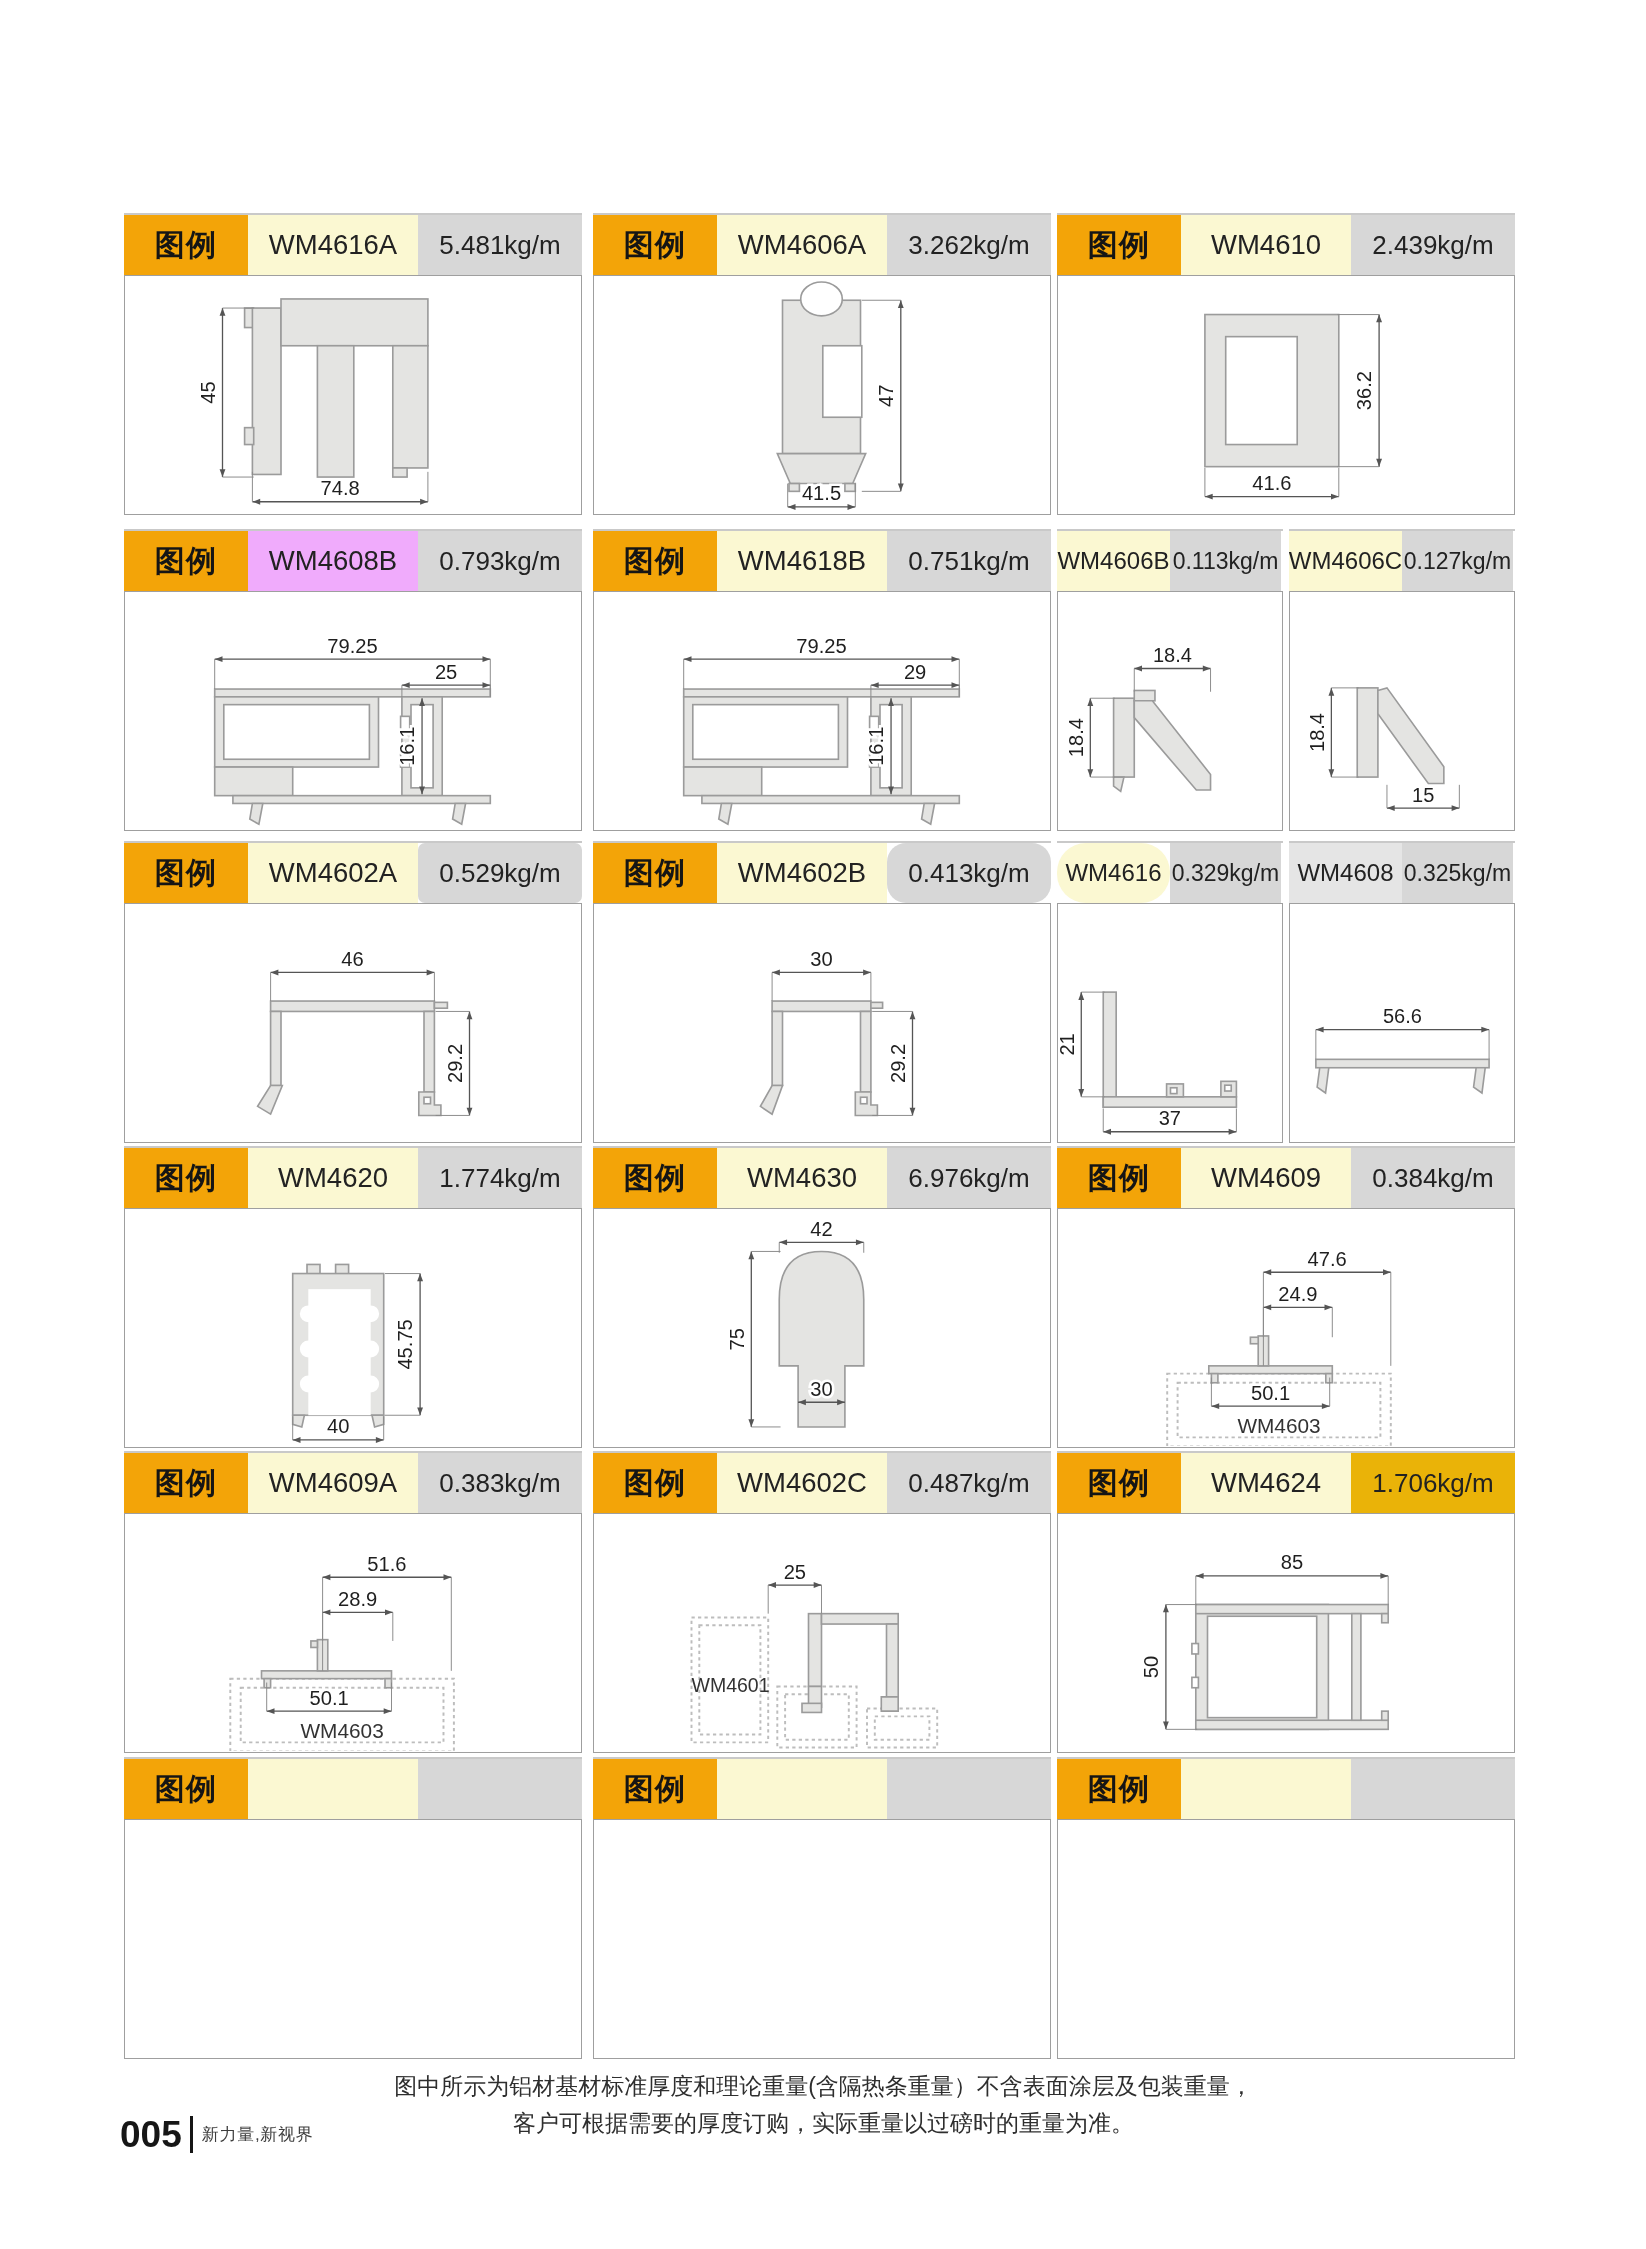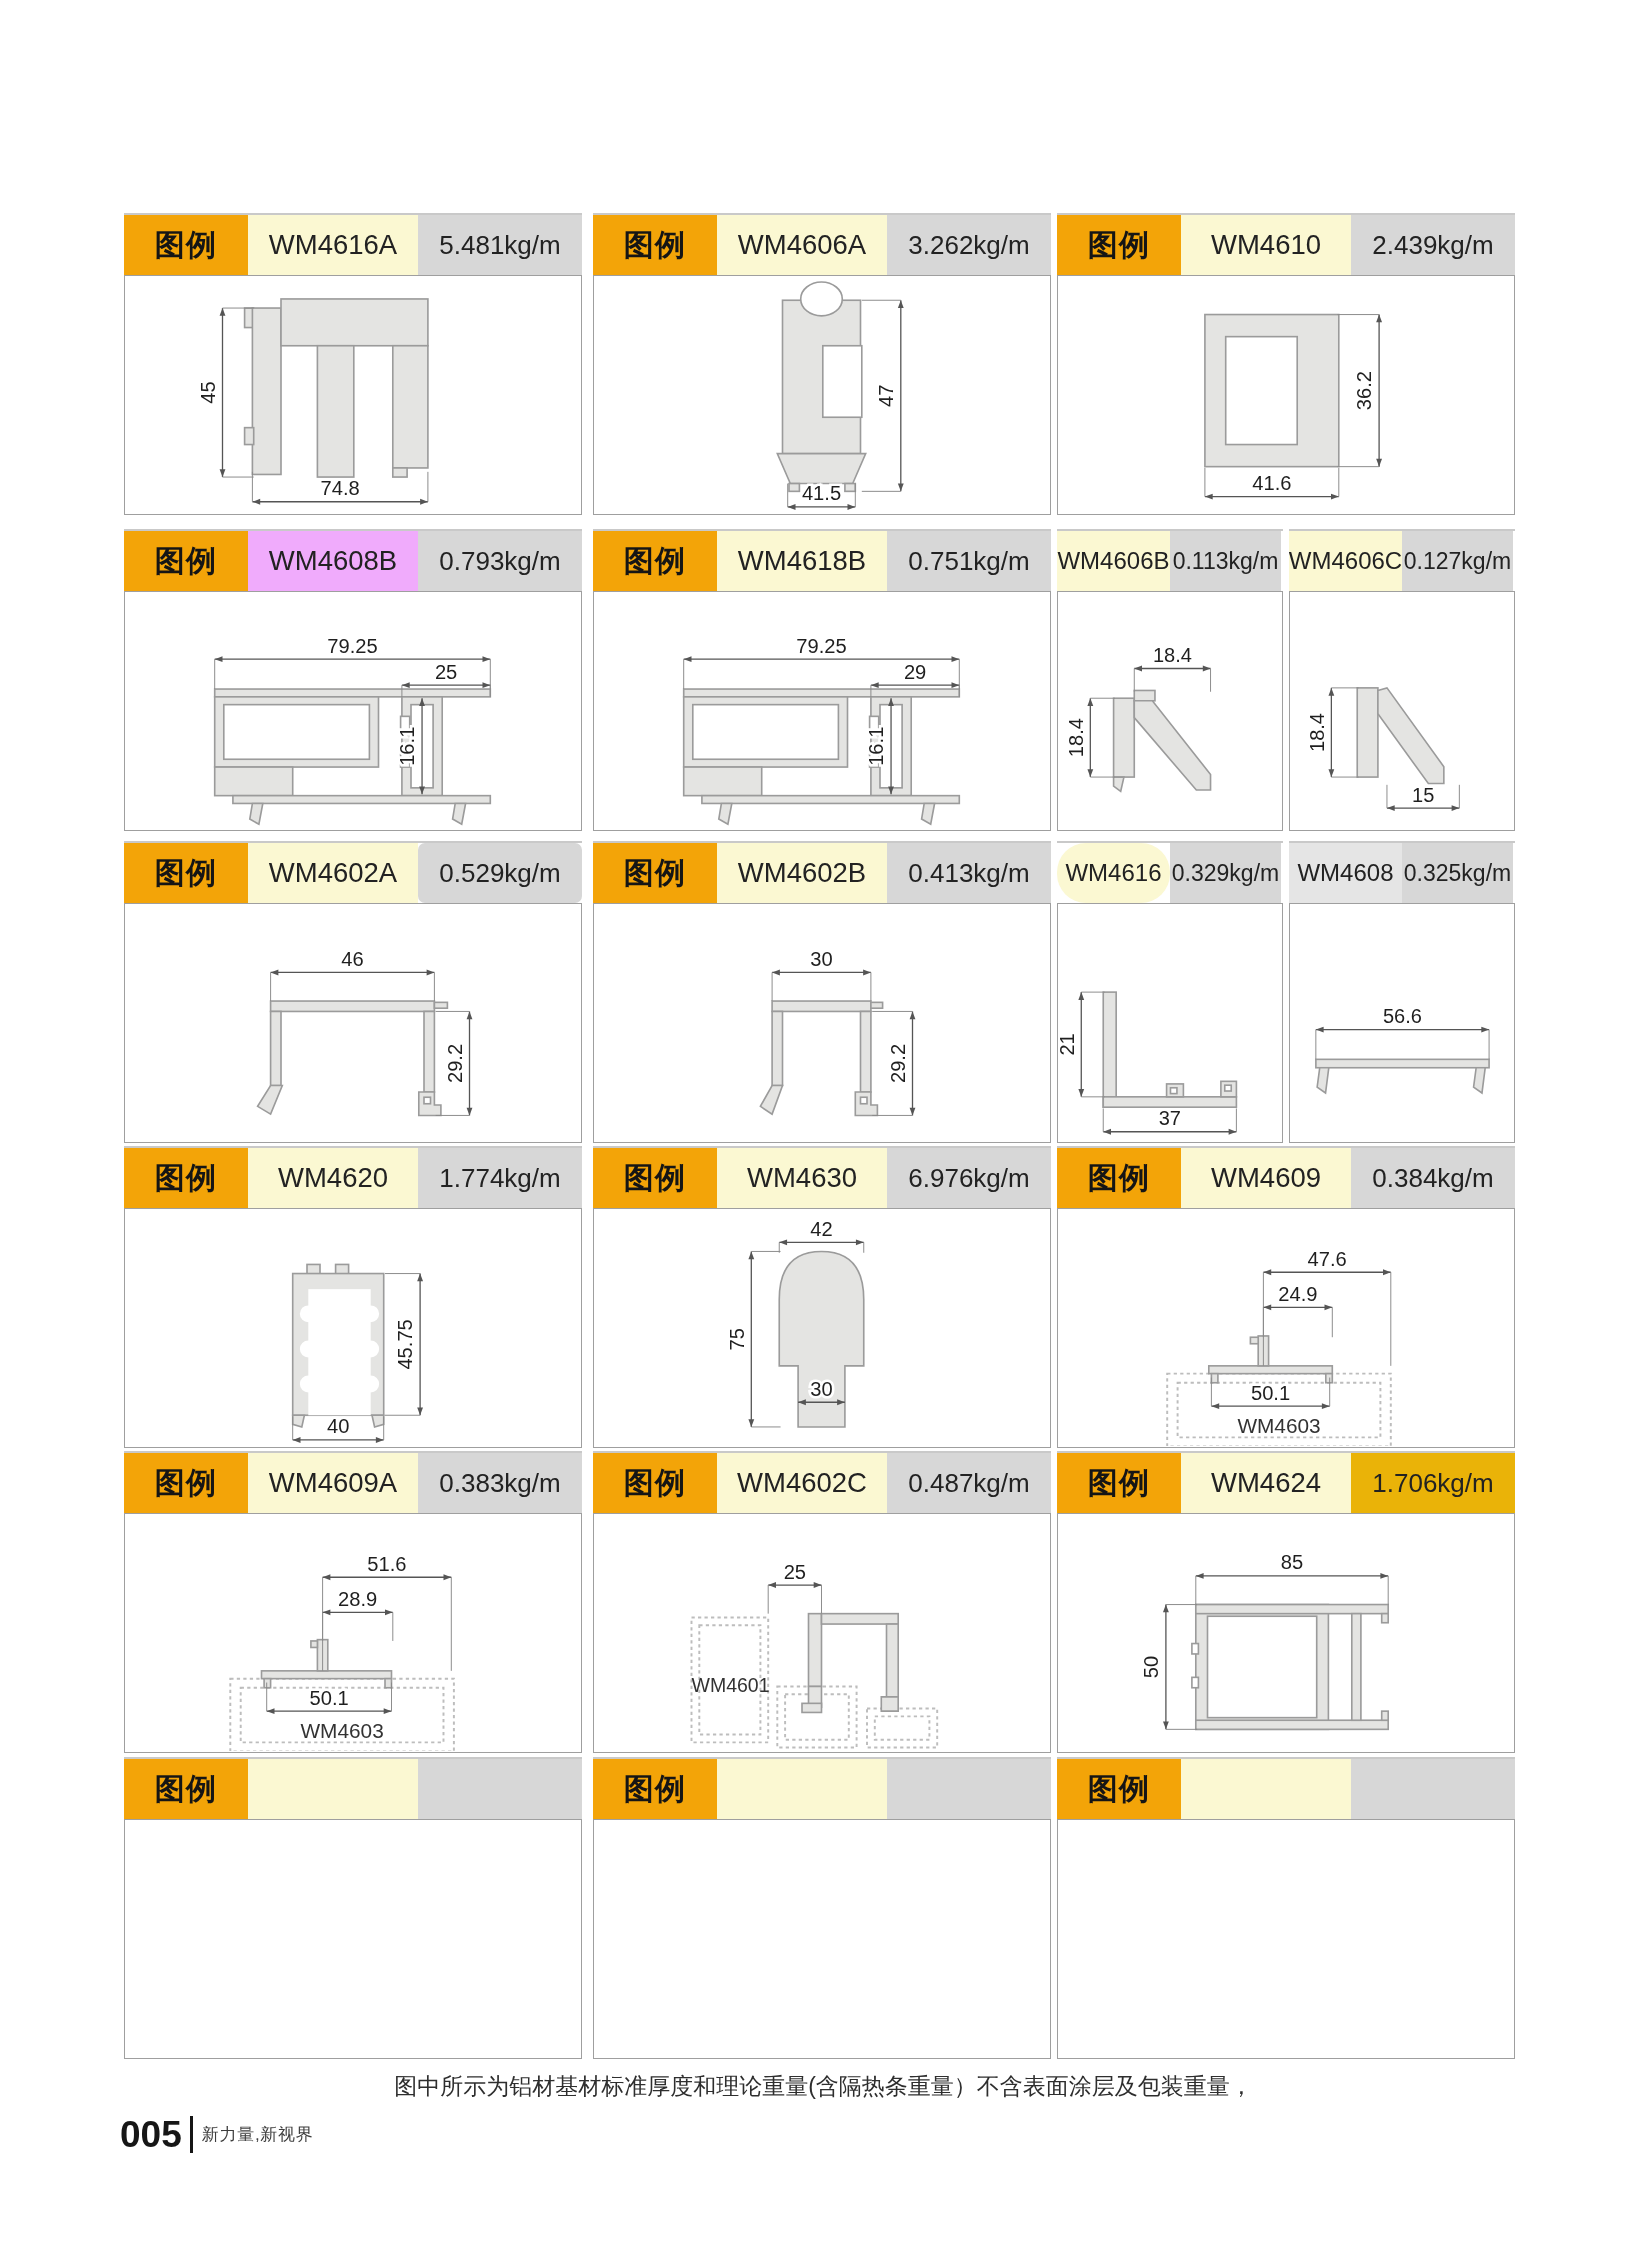--- a/index.html
+++ b/index.html
@@ -269,21 +269,21 @@
               <polygon points="530,324 525.5,312 534.5,312" class="dimfill"></polygon>
               <line x1="530" y1="164" x2="478" y2="164" class="ext"></line>
               <line x1="530" y1="324" x2="478" y2="324" class="ext"></line>
               <text class="dimtxt" text-anchor="middle" transform="translate(518,244) rotate(-90)">29.2</text>
             </svg></div>
         </div>
         <div class="cell" style="left: 469px; width: 458px;">
           <div class="hd">
             <div class="seg legend" style="background: rgb(243, 164, 8);">图例</div>
             <div class="seg model" style="background: rgb(251, 248, 210);">WM4602B</div>
-            <div class="seg weight" style="background: rgb(215, 215, 215);">0.413kg/m</div>
+            <div class="seg weight" style="background: rgb(215, 215, 215); border-radius: 19px;">0.413kg/m</div>
           </div>
           <div class="bd"><svg viewBox="0 0 700 362" width="455" height="237">
               <rect x="274" y="148" width="152" height="16" class="pf"></rect>
               <rect x="426" y="150" width="18" height="9" class="pf"></rect>
               <rect x="274" y="164" width="16" height="114" class="pf"></rect>
               <polygon points="274,278 290,278 274,322 256,310" class="pf"></polygon>
               <rect x="410" y="164" width="16" height="124" class="pf"></rect>
               <polygon points="402,288 426,288 426,308 436,308 436,324 402,324" class="pf"></polygon>
               <rect x="410" y="296" width="10" height="10" class="cut"></rect>
               <line x1="274" y1="104" x2="426" y2="104" class="dim"></line>
@@ -560,20 +560,21 @@
             <div class="seg model" style="background: rgb(251, 248, 210);"></div>
             <div class="seg weight" style="background: rgb(215, 215, 215);"></div>
           </div>
           <div class="bd"></div>
         </div>
       </div>
     </div>
 
   <div class="footer">
     <div>图中所示为铝材基材标准厚度和理论重量(含隔热条重量）不含表面涂层及包装重量，</div>
+    <div>客户可根据需要的厚度订购，实际重量以过磅时的重量为准。</div>
   </div>
 
   <div class="pageno">
     <span class="pn">005</span>
     <span class="tag">新力量,新视界</span>
   </div>
 </div>
 
 
 </body></html>

